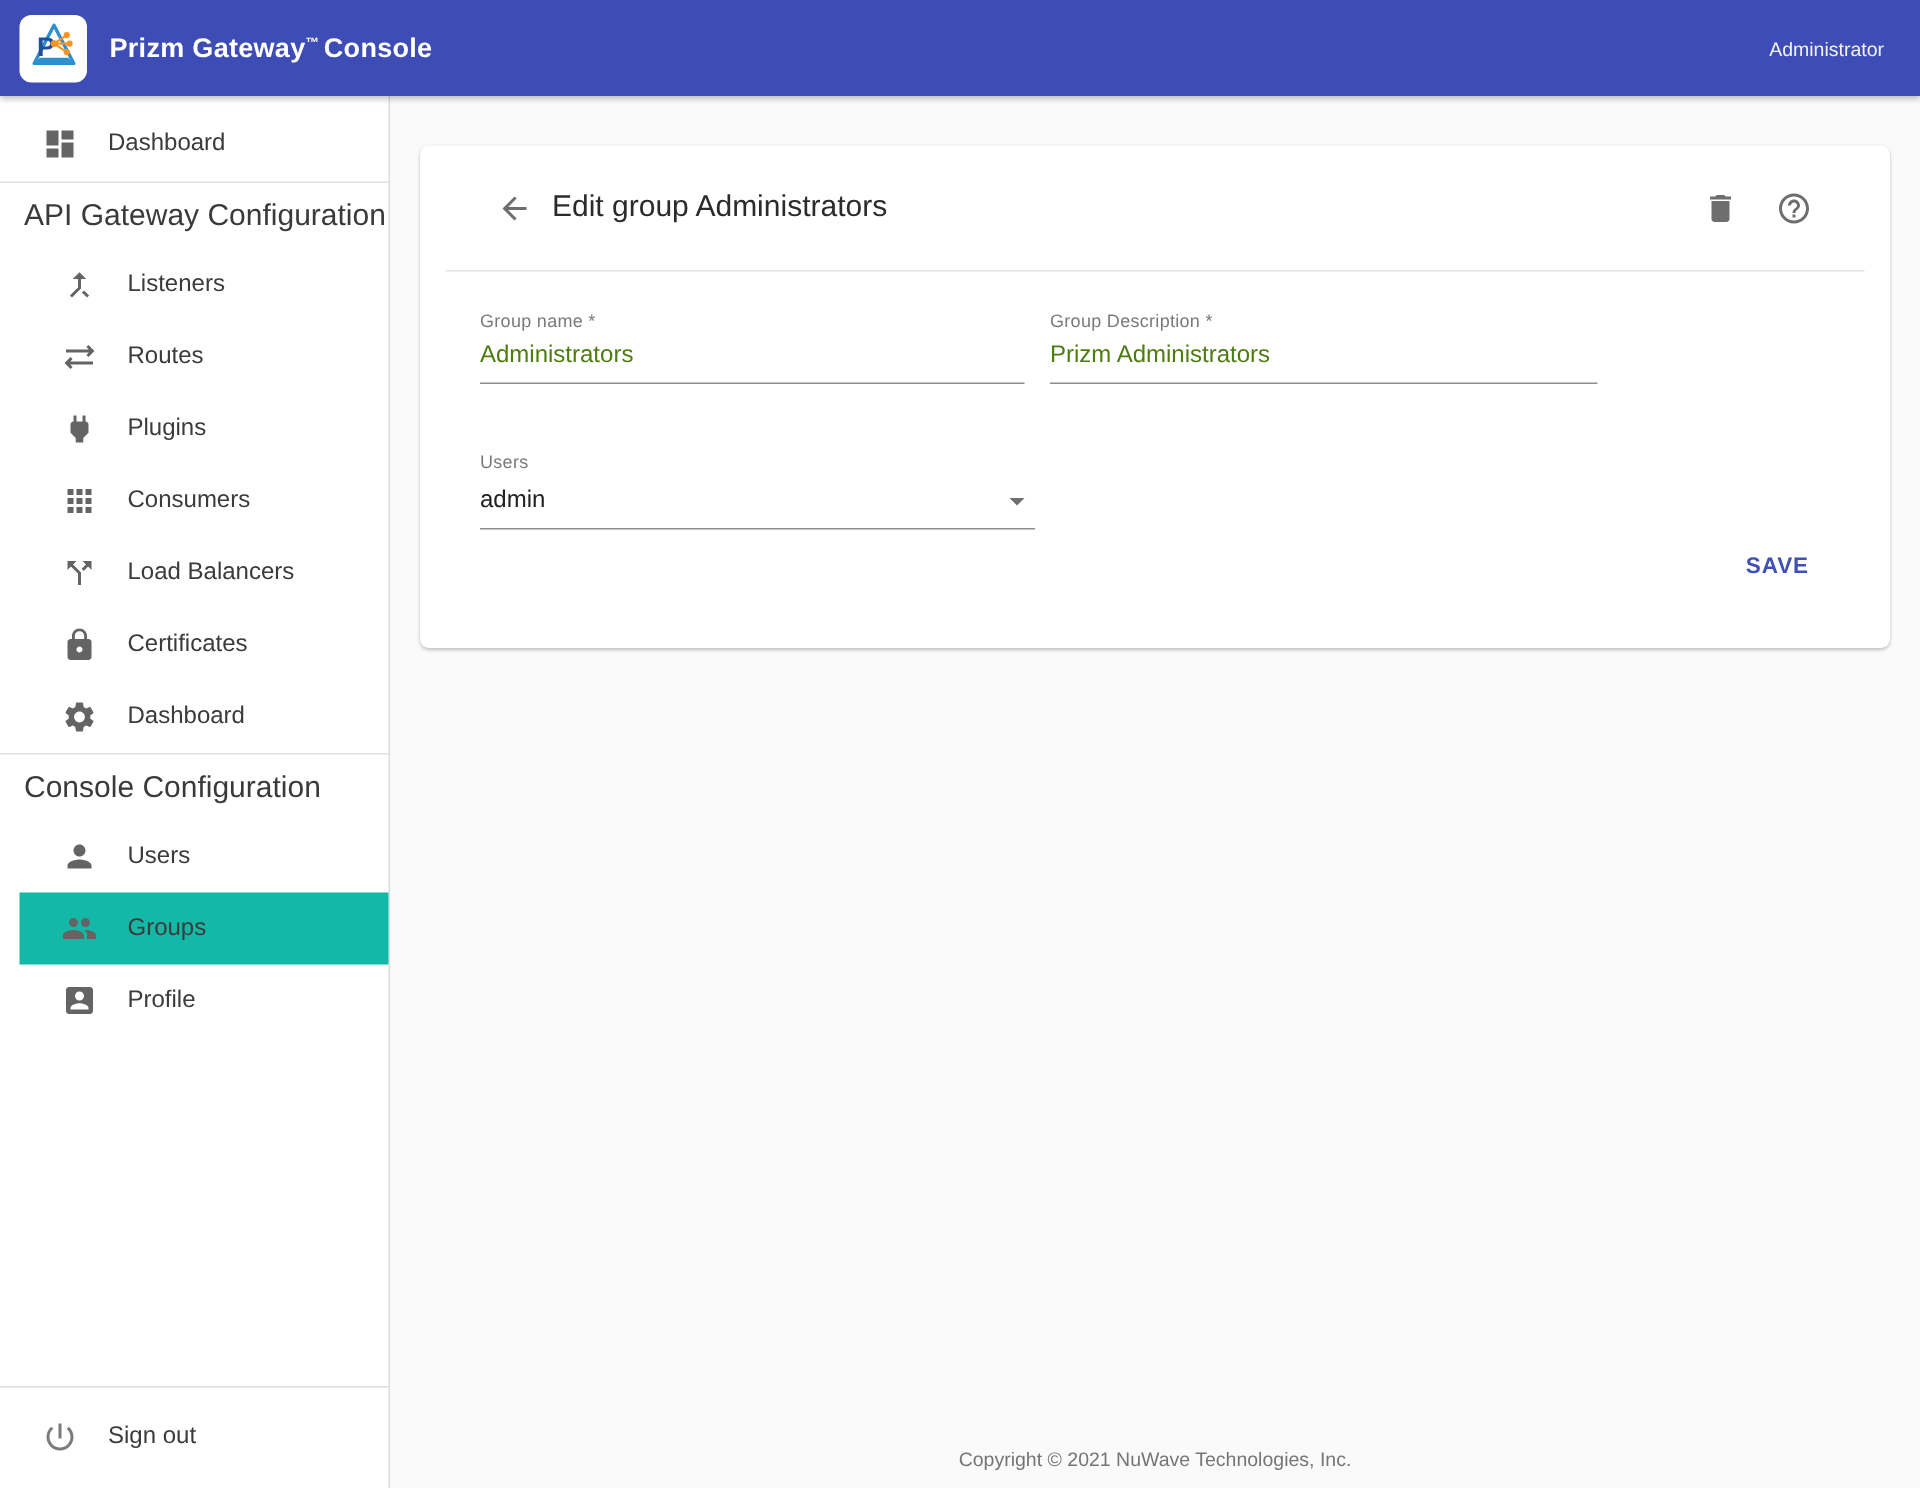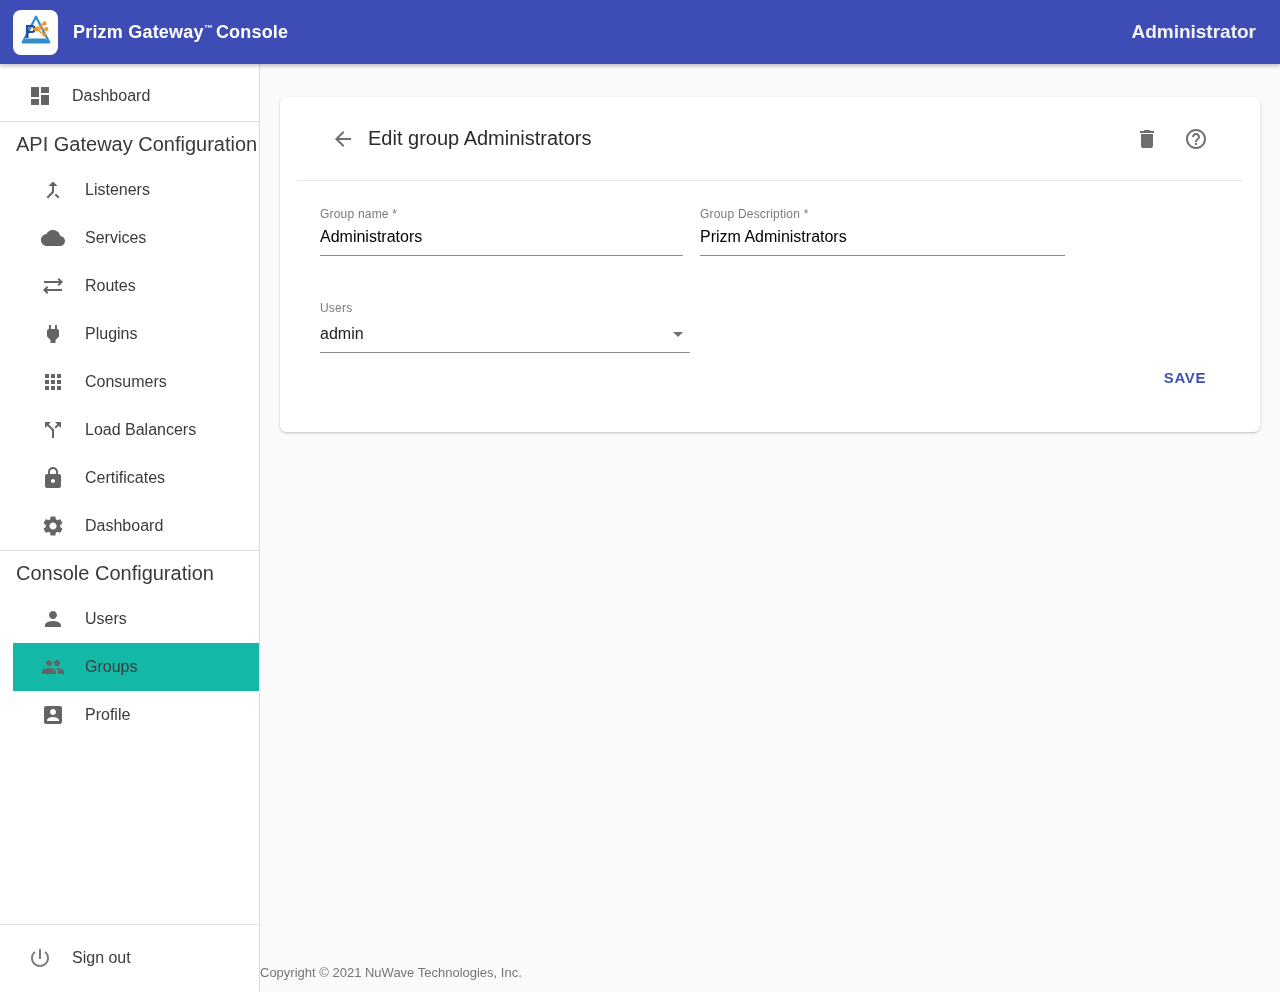--- a/index.html
+++ b/index.html
@@ -17,21 +17,21 @@
     position: relative; z-index: 20;
     box-shadow: 0 2px 4px rgba(0,0,0,0.25);
   }
   .logo-box {
     width: 45px; height: 45px; background: #fff; border-radius: 8px;
     margin-left: 13px; display: flex; align-items: center; justify-content: center;
     flex: none;
   }
   .brand { color: #ffffff; font-size: 18px; font-weight: 600; margin-left: 15px; letter-spacing: 0.2px; }
   .brand .tm { font-size: 9px; vertical-align: super; font-weight: 700; margin-right: 3px; }
-  .header-user { margin-left: auto; margin-right: 24px; color: #f2f2f4; font-size: 19px; font-weight: 700; }
+  .header-user { margin-left: auto; margin-right: 24px; color: #f2f2f4; font-size: 13px; font-weight: 400; }
 
   
   .layout { display: flex; height: 928px; }
 
   
   .sidebar {
     width: 260px; background: #ffffff; border-right: 1px solid #dcdcdc;
     display: flex; flex-direction: column; flex: none;
   }
   .nav-section { padding: 8px 0 0 0; }
@@ -70,39 +70,39 @@
   .card-body { padding: 26px 54px 44px 40px; }
   .field-row { display: flex; gap: 17px; }
   .field-row.second { margin-top: 45px; }
   .field { display: flex; flex-direction: column; }
   .field.f-name { width: 363px; }
   .field.f-desc { width: 365px; }
   .field.f-users { width: 370px; }
   .field-label { font-size: 12px; color: #7a7a7a; letter-spacing: 0.2px; }
   .field-input {
     border: none; border-bottom: 1px solid #8d8d8d; border-radius: 0;
-    font-size: 16px; color: #000000; width: 100%;
+    font-size: 16px; color: #4d7c0f; width: 100%;
     padding: 7px 0 9px 0; background: transparent; outline: none;
     font-family: "Liberation Sans", sans-serif;
   }
   .select-box {
     display: flex; align-items: center; justify-content: space-between;
     border-bottom: 1px solid #8d8d8d; padding: 7px 0 6px 0; cursor: pointer;
   }
   .select-value { font-size: 16px; color: #212121; }
   .select-arrow svg { width: 24px; height: 24px; display: block; fill: #6e6e6e; }
   .save-row { display: flex; justify-content: flex-end; margin-top: 14px; align-items: flex-end; }
   .save-btn {
     background: none; border: none; cursor: pointer; padding: 2px 0;
     font-family: "Liberation Sans", sans-serif;
     font-size: 15px; font-weight: 600; letter-spacing: 0.6px; color: #3f51b5;
   }
   .footer {
     position: absolute; bottom: 12px; left: 0; width: 100%;
-    text-align: left; font-size: 13px; color: #757575;
+    text-align: center; font-size: 13px; color: #757575;
   }
 </style>
 </head>
 <body>
 
 <header class="app-header">
   <div class="logo-box">
     <span>
       <svg width="34" height="34" viewBox="0 0 36 36">
         <path d="M18 4 L32 31 L4 31 Z" fill="none" stroke="#2e8fcc" stroke-width="2.4" stroke-linejoin="round"></path>
@@ -146,28 +146,20 @@
 
       <div class="nav-item sub">
         <span class="nav-icon">
           <svg viewBox="0 0 24 24">
               <path d="M17 20.41 18.41 19 15 15.59 13.59 17 17 20.41zM7.5 8H11v5.59L5.59 19 7 20.41l6-6V8h3.5L12 3.5 7.5 8z"></path>
             </svg>
         </span>
         <span class="nav-label">Listeners</span>
       </div>
 
-      <div class="nav-item sub">
-        <span class="nav-icon">
-          <svg viewBox="0 0 24 24">
-              <path d="M19.35 10.04C18.67 6.59 15.64 4 12 4 9.11 4 6.6 5.64 5.35 8.04 2.34 8.36 0 10.91 0 14c0 3.31 2.69 6 6 6h13c2.76 0 5-2.24 5-5 0-2.64-2.05-4.78-4.65-4.96z"></path>
-            </svg>
-        </span>
-        <span class="nav-label">Services</span>
-      </div>
 
       <div class="nav-item sub">
         <span class="nav-icon">
           <svg viewBox="0 0 24 24">
               <path d="M7.41 13.41 6 12l-4 4 4 4 1.41-1.41L5.83 17H21v-2H5.83l1.58-1.59zM16.59 10.59 18 12l4-4-4-4-1.41 1.41L18.17 7H3v2h15.17l-1.58 1.59z"></path>
             </svg>
         </span>
         <span class="nav-label">Routes</span>
       </div>
 

